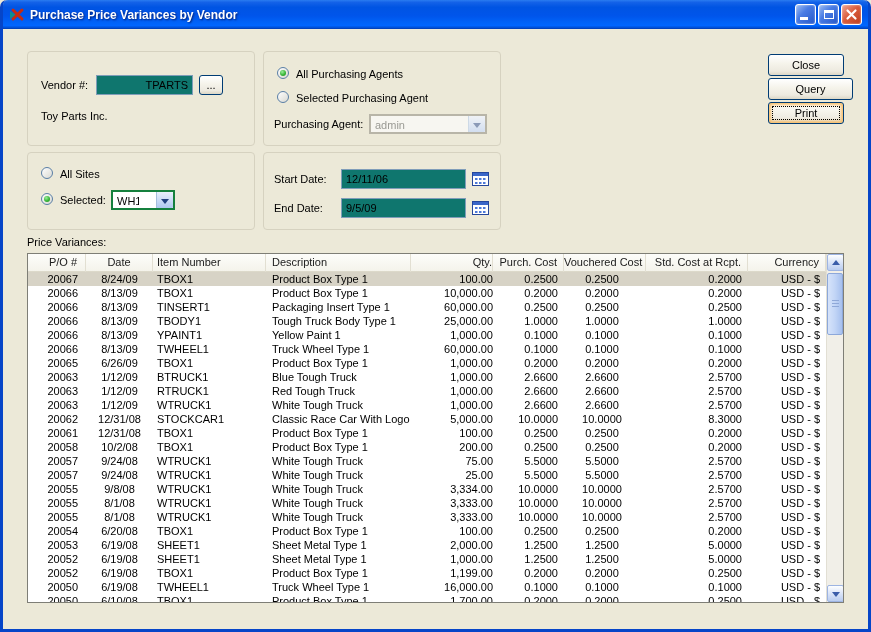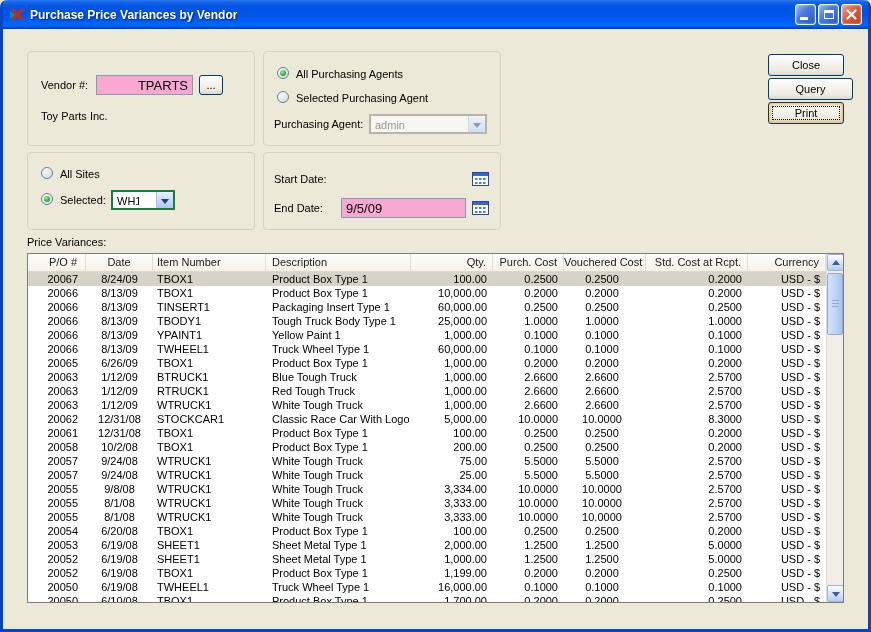--- a/index.html
+++ b/index.html
@@ -22,22 +22,22 @@
   .tb-btn.close { background:linear-gradient(135deg,#F0A593 0%,#DA5E3E 45%,#BE3D1D 100%); }
   .glyph-min { position:absolute; left:4px; bottom:4px; width:8px; height:3px; background:#fff; }
   .glyph-max { position:absolute; left:5px; top:5px; width:10px; height:9px; border:1px solid #fff; border-top:3px solid #fff; }
 
   
   .content { position:relative; flex:1; background:#ECE9D8; }
 
   .groupbox { position:absolute; border:1px solid #D6D2C0; border-radius:4px; }
   .lbl { position:absolute; white-space:nowrap; }
 
-  .xp-input { position:absolute; height:20px; border:1px solid #7F9DB9; background:#f9a8d4;
-    font-family:inherit; font-size:13px; padding:0 4px; }
+  .xp-input { position:absolute; height:20px; border:1px solid #7F9DB9; background:#0f766e;
+    font-family:inherit; font-size:11px; padding:0 4px; }
   .xp-input.right { text-align:right; }
 
   .xp-btn { position:absolute; height:22px; border:1px solid #003C74; border-radius:3px;
     background:linear-gradient(180deg,#FFFFFF 0%,#F5F3EA 45%,#EDEAE0 80%,#DCD7C6 100%);
     font-family:inherit; font-size:11px; color:#000; text-align:center; line-height:20px; }
   .xp-btn.focused { box-shadow:inset 0 0 3px 2px #F8C06E; }
   .xp-btn.focused::after { content:""; position:absolute; inset:3px; border:1px dotted #000; border-radius:1px; }
 
   .radio { position:absolute; width:12px; height:12px; border-radius:50%;
     border:1px solid #5A7FA6; background:linear-gradient(135deg,#FEFEFE,#D9D9D2); }
@@ -65,21 +65,21 @@
   .hcell { height:18px; line-height:17px; border-right:1px solid #E2DFD2; overflow:hidden; white-space:nowrap; color:#202020; }
   .tbody { position:absolute; left:0; top:18px; right:17px; bottom:0; overflow:hidden; }
   .trow { display:flex; height:14px; line-height:14px; }
   .trow.selected { background:#D7D3C6; }
   .tcell { overflow:hidden; white-space:nowrap; }
 
   .c0 { width:58px; text-align:right; padding-right:8px; }
   .c1 { width:67px; text-align:center; }
   .c2 { width:113px; text-align:left; padding-left:4px; }
   .c3 { width:145px; text-align:left; padding-left:6px; }
-  .c4 { width:82px; text-align:right; padding-right:6px; }
+  .c4 { width:82px; text-align:right; }
   .c5 { width:71px; text-align:right; padding-right:6px; }
   .c6 { width:82px; text-align:center; padding-right:6px; }
   .c7 { width:102px; text-align:right; padding-right:6px; }
   .c8 { flex:1; text-align:right; padding-right:6px; }
 
   
   .vscroll { position:absolute; top:0; right:0; bottom:0; width:17px; background:#F1EFE8; border-left:1px solid #E2DFD4; }
   .sb-btn { position:absolute; left:0; width:17px; height:17px; border:1px solid #9DB4E2; border-radius:2px;
     background:linear-gradient(180deg,#FDFEFF 0%,#D7E2F7 55%,#BACDF0 100%); }
   .sb-btn.up { top:0; } .sb-btn.down { bottom:0; }
@@ -149,20 +149,21 @@
       <div class="radio checked" style="left:13px; top:40px;"></div>
       <div class="lbl" style="left:32px; top:41px;">Selected:</div>
       <div class="combo" style="left:83px; top:37px; width:64px;">
         <div class="combo-text">WH1</div>
         <div class="combo-btn"></div>
       </div>
     </div>
 
     <div class="groupbox" style="left:260px; top:123px; width:238px; height:78px;">
       <div class="lbl" style="left:10px; top:20px;">Start Date:</div>
+      <input class="xp-input" style="left: 77px; top: 16px; width: 125px;" value="12/11/06">
       <button class="cal-btn" style="left:206px; top:17px;">
         <svg width="17" height="16" viewBox="0 0 17 16">
           <rect x="0.5" y="1.5" width="16" height="13" fill="#fff" stroke="#25479C"></rect>
           <rect x="1" y="2" width="15" height="3" fill="#3A66C8"></rect>
           <g fill="#4D79D8">
             <rect x="3" y="7" width="2.5" height="2"></rect>
               <rect x="7" y="7" width="2.5" height="2"></rect>
               <rect x="11" y="7" width="2.5" height="2"></rect>
             <rect x="3" y="11" width="2.5" height="2"></rect>
               <rect x="7" y="11" width="2.5" height="2"></rect>

